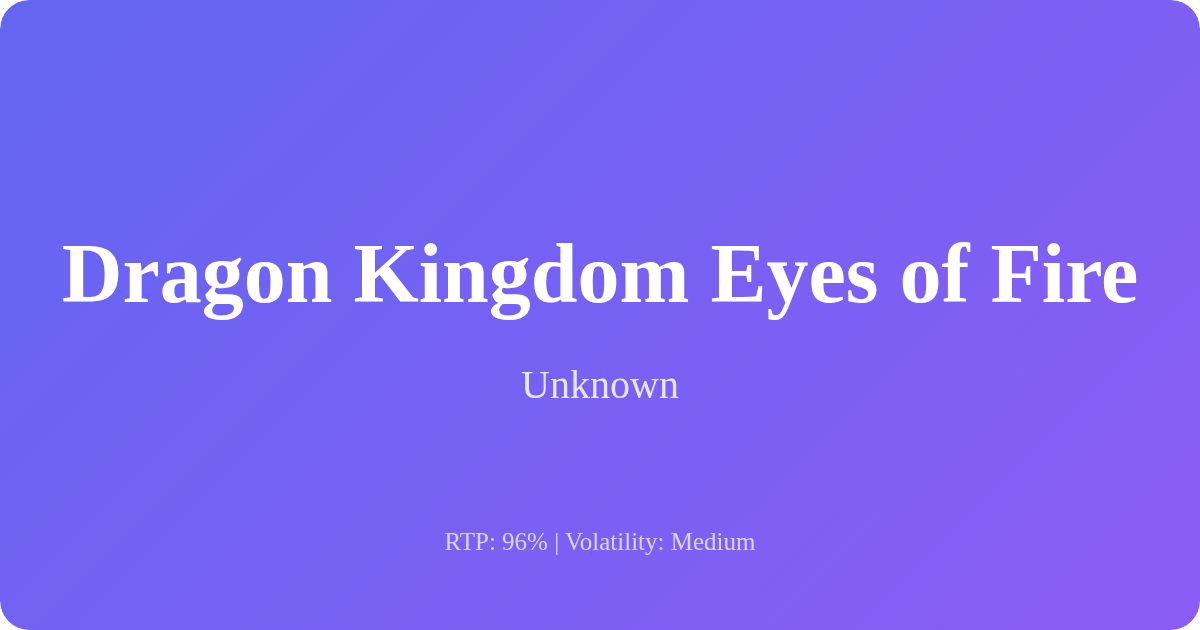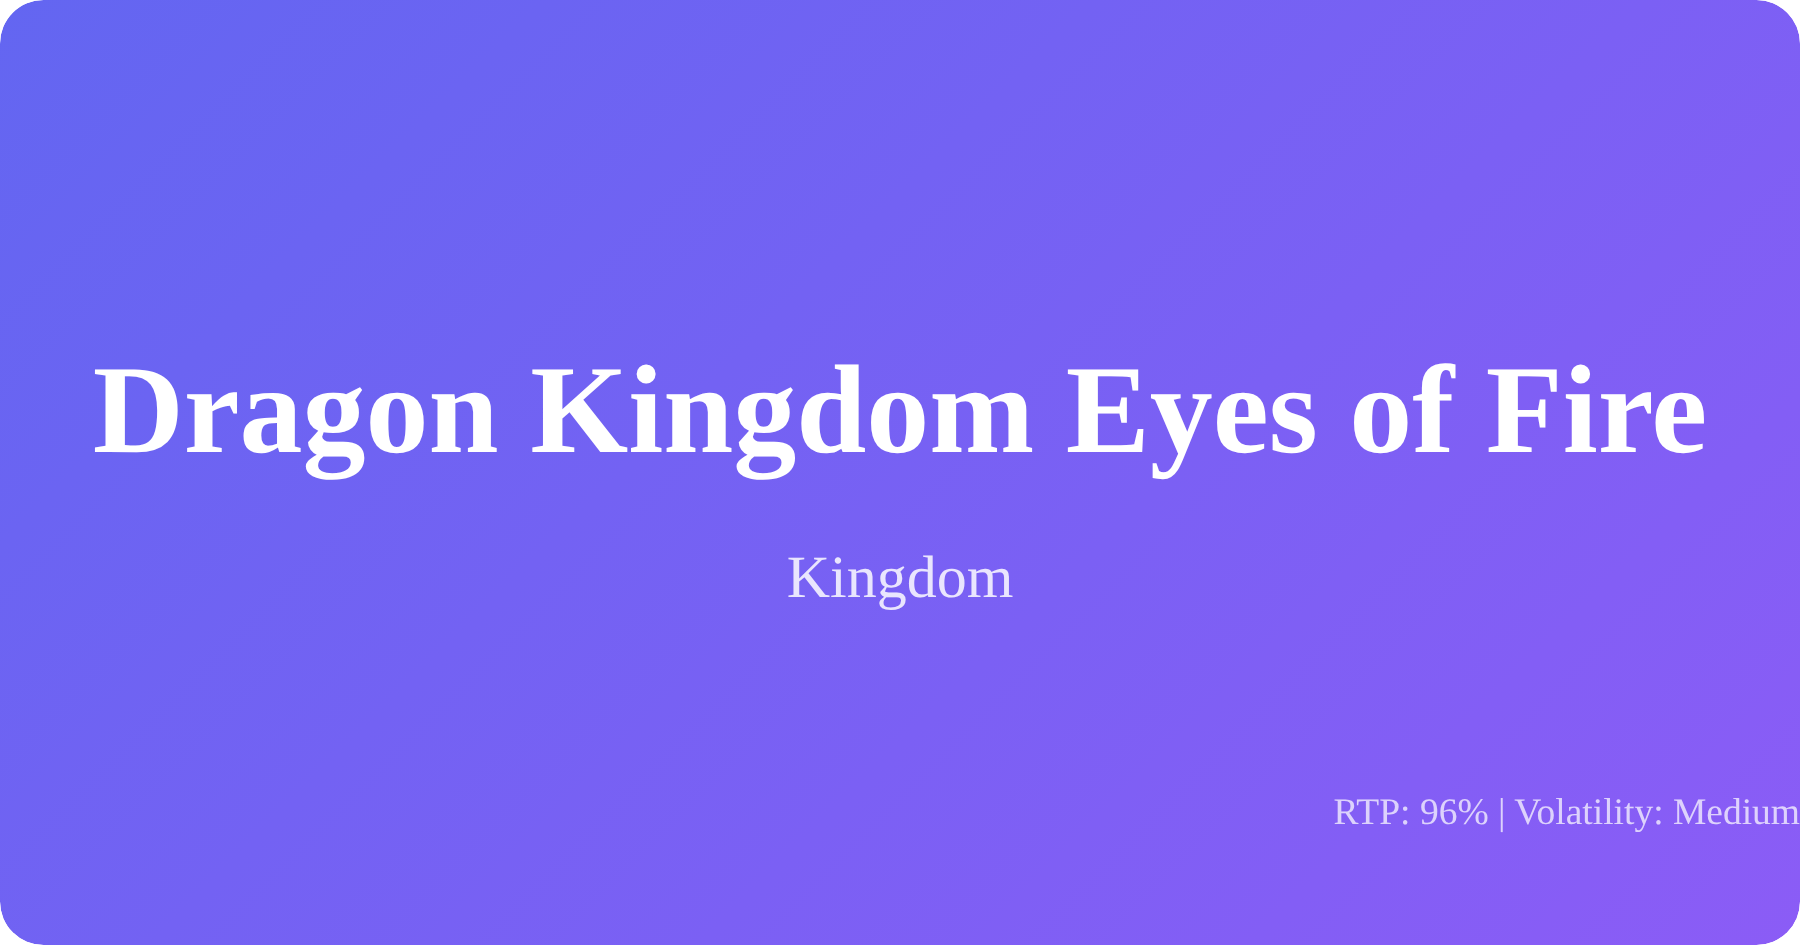--- a/index.html
+++ b/index.html
@@ -61,35 +61,35 @@
     color: rgba(255, 255, 255, 0.84);
     white-space: nowrap;
   }
 
   
   #game-stats {
     position: absolute;
     top: 527px;
     left: 0;
     width: 1200px;
-    text-align: right;
+    text-align: center;
     font-family: "Liberation Serif", "DejaVu Serif", serif;
     font-weight: 400;
     font-size: 25px;
     line-height: 1.2;
     color: rgba(255, 255, 255, 0.72);
     white-space: nowrap;
   }
 </style>
 </head>
 <body>
 
 <div id="og-card">
 
   <div id="title-row">
     <h1 id="game-title">Dragon Kingdom Eyes of Fire</h1>
   </div>
 
-  <div id="game-provider">Kingdom</div>
+  <div id="game-provider">Unknown</div>
 
   <div id="game-stats">RTP: 96% | Volatility: Medium</div>
 
 </div>
 
 </body></html>

